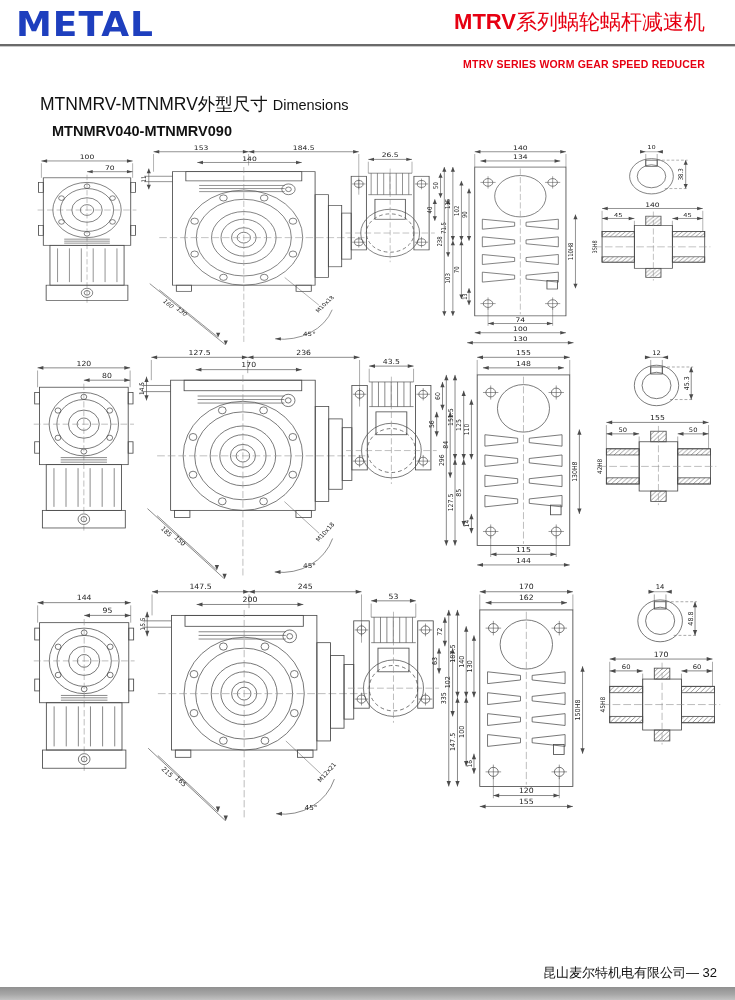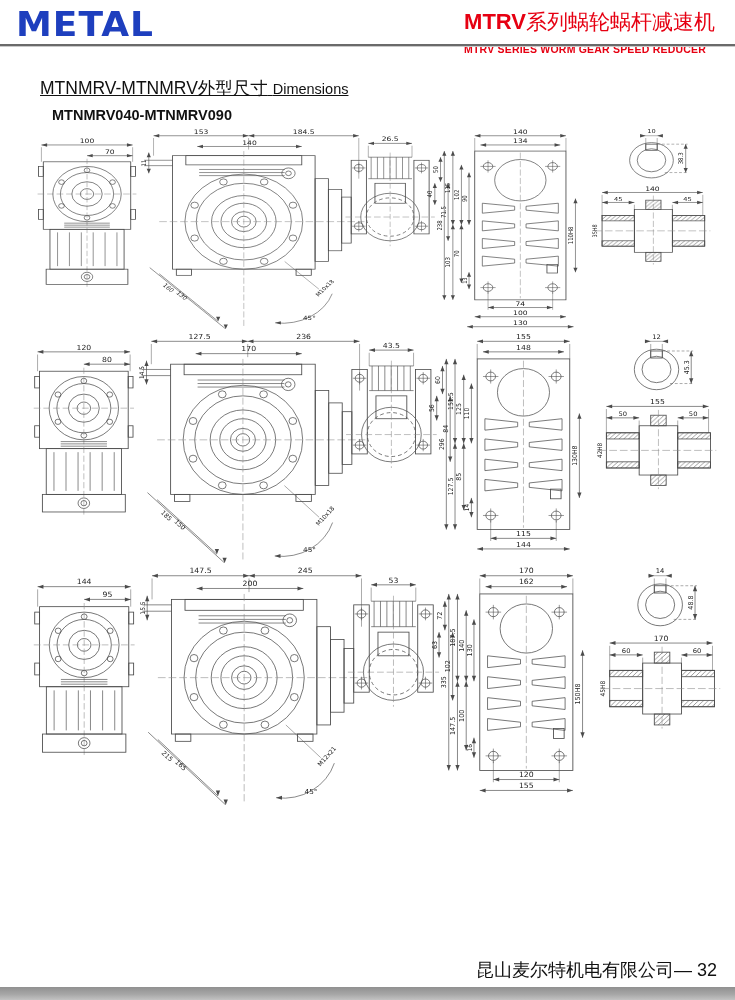--- a/index.html
+++ b/index.html
@@ -5,35 +5,35 @@
   :root{
     --brand-blue:#1e3fbe; --accent-red:#e60012; --bar-gray:#a6a6a6; --line-color:#4b4b4b;
   }
   *{margin:0;padding:0;box-sizing:border-box;}
   body{width:735px;height:1000px;background:#ffffff;position:relative;overflow:hidden;
        font-family:"Liberation Sans", sans-serif;}
   .header{position:relative;height:66px;}
   .logo{position:absolute;left:16px;top:4px;font-family:"DejaVu Sans",sans-serif;
         font-weight:800;font-size:36px;color:var(--brand-blue);letter-spacing:1px;
         transform:scaleY(.92);}
-  .head-right{position:absolute;right:20px;top:8px;text-align:left;}
+  .head-right{position:absolute;right:30px;top:8px;text-align:right;}
   .cn-title{font-size:21px;color:var(--accent-red);white-space:nowrap;}
   .cn-title .brand{font-weight:800;font-size:22px;}
-  .en-title{font-size:10.5px;font-weight:700;color:var(--accent-red);margin-top:7px;letter-spacing:.2px;}
+  .en-title{font-size:10.5px;font-weight:700;color:var(--accent-red);margin-top:22px;letter-spacing:.2px;}
   .head-rule{position:absolute;left:0;right:0;top:44px;height:0;border-top:2px solid #6a6a6a;
              box-shadow:0 1px 0 #c9c9c9;}
-  .page-title{margin:10px 0 4px 40px;font-size:17.5px;color:#111;text-decoration:underline;}
+  .page-title{margin:26px 0 4px 40px;font-size:17.5px;color:#111;}
   .page-title .sub{font-size:14.5px;}
   .model-section{margin-left:26px;}
   .model-label{font-size:14.5px;font-weight:700;color:#111;margin:7px 0 2px 26px;}
   svg.drawing{display:block;}
   .d0{width:688px;height:204px;margin-left:4px;}
   .d1{width:698px;height:234px;}
   .d2{width:702px;height:242px;}
-  .footer-text{position:absolute;right:18px;bottom:18px;font-size:18px;color:#111;}
+  .footer-text{position:absolute;right:18px;bottom:18px;font-size:13px;color:#111;}
   .bottom-bar{position:absolute;left:0;right:0;bottom:0;height:13px;
               background:linear-gradient(#909090,var(--bar-gray) 55%,#c2c2c2);}
   text{font-family:"DejaVu Sans",sans-serif;}
 </style>
 </head>
 <body>
 
 <div class="header">
   <div class="logo">METAL</div>
   <div class="head-right">

